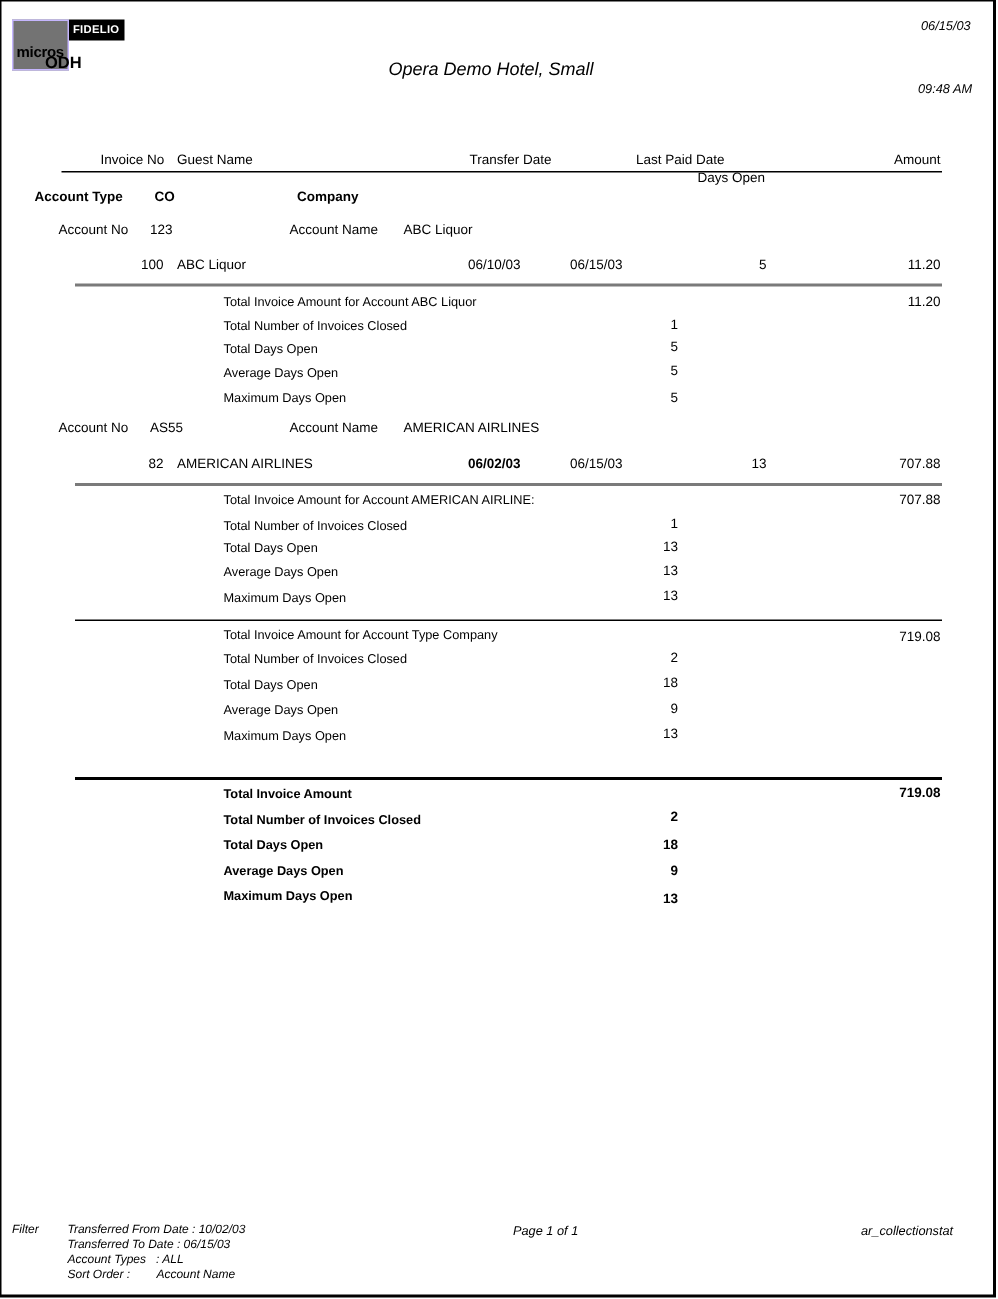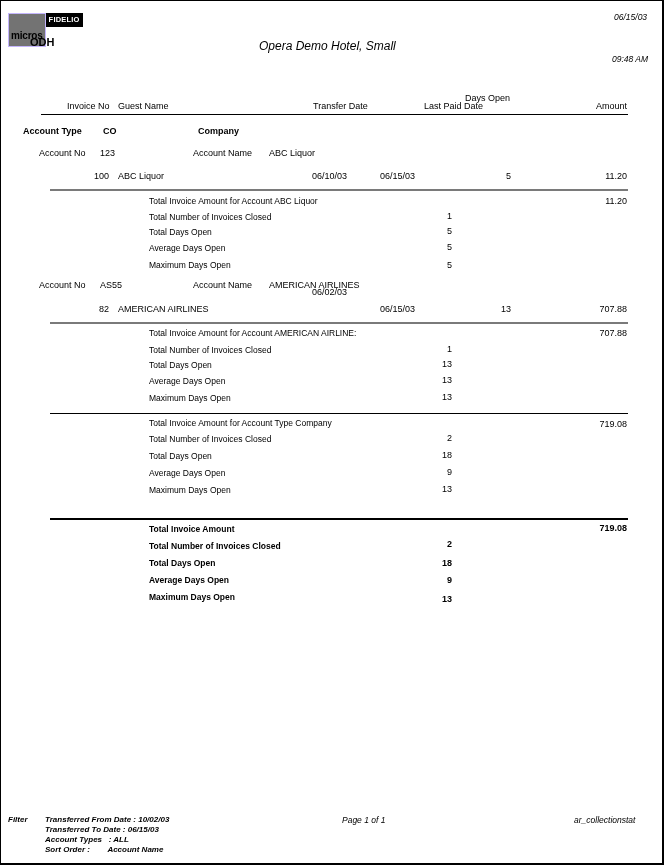--- a/index.html
+++ b/index.html
@@ -9,21 +9,21 @@
           border: 1px solid #000; border-right-width: 2px; border-bottom-width: 2px; background: #fff; }
   .abs { position: absolute; white-space: nowrap; }
   .logo { position: absolute; left: 7px; top: 12px; height: 14px; display: flex; font-weight: bold;
           font-size: 9px; line-height: 14px; }
   .logo .m { border: 1px solid #c4b5fd; background: #737373; padding: 16px 2px; font-size: 10px; line-height: 12px; letter-spacing: -0.2px; }
   .logo .f { background: #000; color: #fff; padding: 0 3px; font-size: 7.5px; line-height: 14px; letter-spacing: 0.2px; }
   .t-italic { font-style: italic; }
   .f12 { font-size: 12px; }
   .f9 { font-size: 9px; }
   .f85 { font-size: 8.5px; }
-  .f8 { font-size: 8px; font-weight: bold; }
+  .f8 { font-size: 8px; }
   .b { font-weight: bold; }
   .r { text-align: right; }
   .hr { position: absolute; height: 0; border-top: 1px solid #000; }
   .hr.gray { border-top: 2px solid #7a7a7a; }
   .hr.thick { border-top: 2px solid #000; }
 </style>
 </head>
 <body>
 
 <div class="page">
@@ -34,21 +34,21 @@
   </div>
   <div class="abs b" style="left:29px; top:35px; font-size:11px;">ODH</div>
   <div class="abs t-italic f12" style="left:258px; top:10px;margin-top:28px;">Opera Demo Hotel, Small</div>
   <div class="abs t-italic f85" style="left:613px; top:11px;">06/15/03</div>
   <div class="abs t-italic f85" style="left:611px; top:53px;">09:48 AM</div>
 
   <div class="abs f9" style="left:66px; top:100px;">Invoice No</div>
   <div class="abs f9" style="left:117px; top:100px;">Guest Name</div>
   <div class="abs f9" style="left:312px; top:100px;">Transfer Date</div>
   <div class="abs f9" style="left:379px; top:100px;padding-left:44px;">Last Paid Date</div>
-  <div class="abs f9" style="left:464px; top:92px;">Days Open</div>
+  <div class="abs f9" style="left:464px; top:112px;">Days Open</div>
   <div class="abs f9 r" style="left:560px; top:100px; width:66px;">Amount</div>
   <div class="hr" style="left:40px; top:113px; width:587px;"></div>
 
   <div class="abs f9 b" style="left:22px; top:125px;">Account Type</div>
   <div class="abs f9 b" style="left:102px; top:125px;">CO</div>
   <div class="abs f9 b" style="left:197px; top:125px;">Company</div>
 
   <div class="abs f9" style="left:38px; top:147px;">Account No</div>
   <div class="abs f9" style="left:99px; top:147px;">123</div>
   <div class="abs f9" style="left:192px; top:147px;">Account Name</div>
@@ -73,21 +73,21 @@
   <div class="abs f85" style="left:148px; top:259px;">Maximum Days Open</div>
   <div class="abs f9 r" style="left:420px; top:259px; width:31px;">5</div>
 
   <div class="abs f9" style="left:38px; top:279px;">Account No</div>
   <div class="abs f9" style="left:99px; top:279px;">AS55</div>
   <div class="abs f9" style="left:192px; top:279px;">Account Name</div>
   <div class="abs f9" style="left:268px; top:279px;">AMERICAN AIRLINES</div>
 
   <div class="abs f9 r" style="left:80px; top:303px; width:28px;">82</div>
   <div class="abs f9" style="left:117px; top:303px;">AMERICAN AIRLINES</div>
-  <div class="abs f9" style="left:311px; top:286px;">06/02/03</div>
+  <div class="abs f9" style="left:311px; top:303px;font-weight:bold;">06/02/03</div>
   <div class="abs f9" style="left:379px; top:303px;">06/15/03</div>
   <div class="abs f9 r" style="left:480px; top:303px; width:30px;">13</div>
   <div class="abs f9 r" style="left:560px; top:303px; width:66px;">707.88</div>
   <div class="hr gray" style="left:49px; top:321px; width:578px;"></div>
 
   <div class="abs f85" style="left:148px; top:327px;">Total Invoice Amount for Account AMERICAN AIRLINE:</div>
   <div class="abs f9 r" style="left:560px; top:327px; width:66px;">707.88</div>
   <div class="abs f85" style="left:148px; top:344px;">Total Number of Invoices Closed</div>
   <div class="abs f9 r" style="left:420px; top:343px; width:31px;">1</div>
   <div class="abs f85" style="left:148px; top:359px;">Total Days Open</div>

